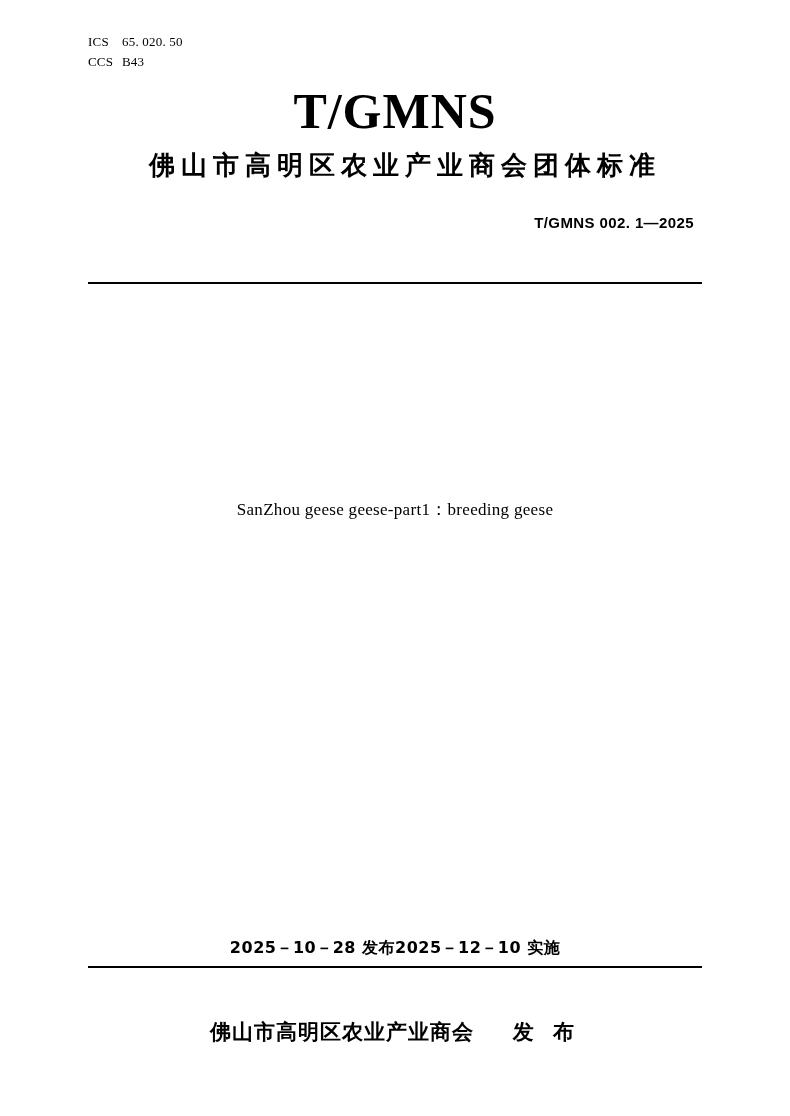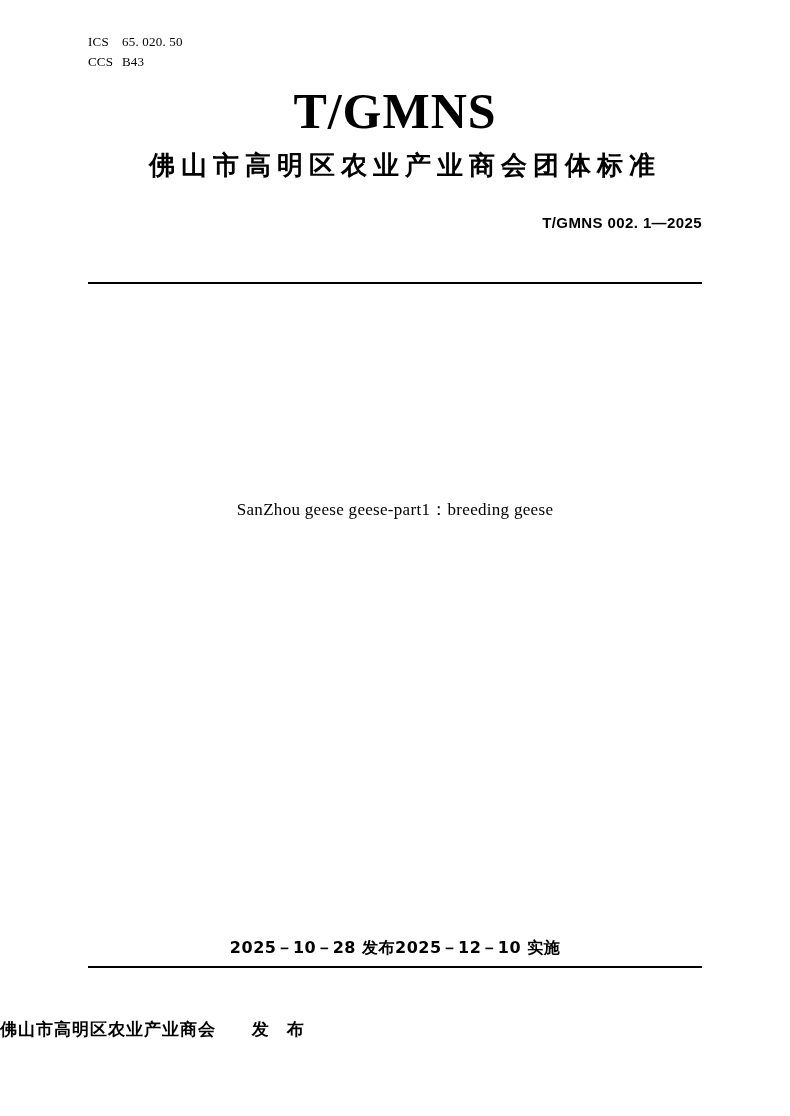--- a/index.html
+++ b/index.html
@@ -68,21 +68,21 @@
     font-family: "DejaVu Sans", sans-serif;
     font-weight: bold;
     font-size: 26px;
     letter-spacing: 6px;
     padding-left: 20px;
   }
 
   
   .std-no {
     position: absolute;
-    right: 88px;
+    right: 96px;
     top: 214px;
     font-family: "Liberation Sans", sans-serif;
     font-size: 15px;
     font-weight: bold;
     letter-spacing: 0.4px;
   }
 
   
   .rule-top {
     position: absolute;
@@ -142,24 +142,24 @@
     font-weight: bold;
     font-size: 16px;
     letter-spacing: 0.5px;
   }
 
   .publisher {
     position: absolute;
     left: 0;
     right: 0;
     top: 1018px;
-    text-align: left;
-    font-family: "DejaVu Sans", sans-serif;
-    font-weight: bold;
-    font-size: 17px;
+    text-align: center;
+    font-family: "DejaVu Sans", sans-serif;
+    font-weight: bold;
+    font-size: 21px;
     letter-spacing: 1px;
   }
   .publisher .pub-gap {
     display: inline-block;
     width: 22px;
   }
   .publisher .pub-verb {
     letter-spacing: 6px;
   }
 </style>

